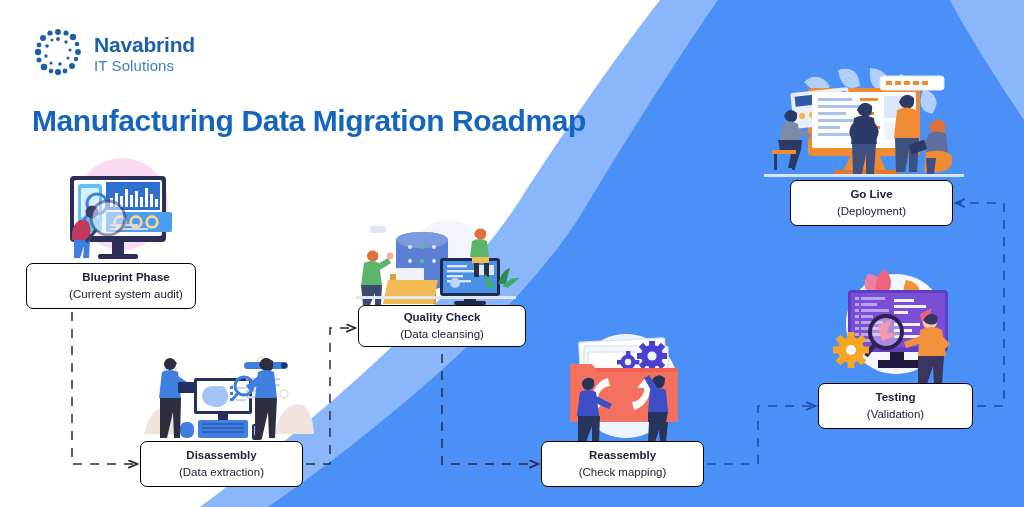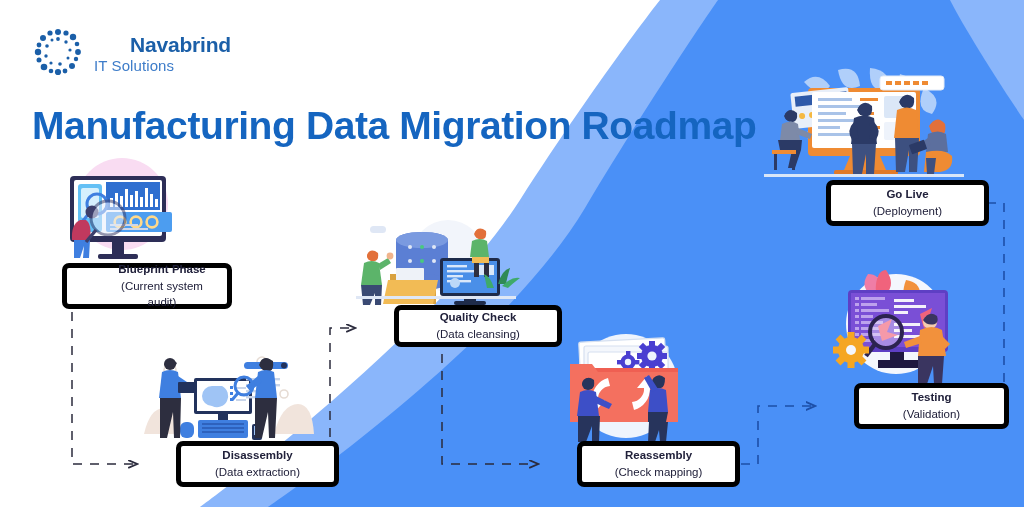--- a/index.html
+++ b/index.html
@@ -22,50 +22,49 @@
 
   
   .logo-wrap {
     position: absolute; left: 32px; top: 26px;
     display: flex; align-items: center; gap: 10px;
   }
   .logo-mark { width: 52px; height: 52px; display: block; }
   .logo-text { line-height: 1; padding-top: 2px; }
   .logo-name {
     font-size: 21px; font-weight: bold; color: #1b5fa8;
-    letter-spacing: -0.2px; display: block; margin-left: 36px;
+    letter-spacing: -0.2px; display: block;
   }
   .logo-sub {
     font-size: 15px; color: #3d7cc9; display: block;
     margin-top: 3px; letter-spacing: 0.1px;
   }
 
   
   .page-title {
     position: absolute; left: 32px; top: 104px;
-    font-size: 39px; font-weight: bold;
+    font-size: 30px; font-weight: bold;
     color: #1565c0; letter-spacing: -0.4px;
     white-space: nowrap;
   }
 
   
   .step-box {
     position: absolute;
     background: #ffffff;
-    border: 5px solid #000000;
+    border: 1px solid #000000;
     border-radius: 7px;
     display: flex; flex-direction: column;
     align-items: center; justify-content: center;
     text-align: center;
     color: #20203a;
     font-size: 11.5px;
     line-height: 1.45;
     padding: 7px 10px;
     z-index: 6;
-    margin-left: 36px;
   }
   .step-title { font-weight: bold; display: block; }
   .step-sub   { font-weight: normal; display: block; }
 
   #box-blueprint  { left: 26px;  top: 263px; width: 170px; height: 46px; padding-left: 40px; }
   #box-disassembly{ left: 140px; top: 441px; width: 163px; height: 46px; }
   #box-quality    { left: 358px; top: 305px; width: 168px; height: 42px; }
   #box-reassembly { left: 541px; top: 441px; width: 163px; height: 46px; }
   #box-testing    { left: 818px; top: 383px; width: 155px; height: 46px; }
   #box-golive     { left: 790px; top: 180px; width: 163px; height: 46px; }

